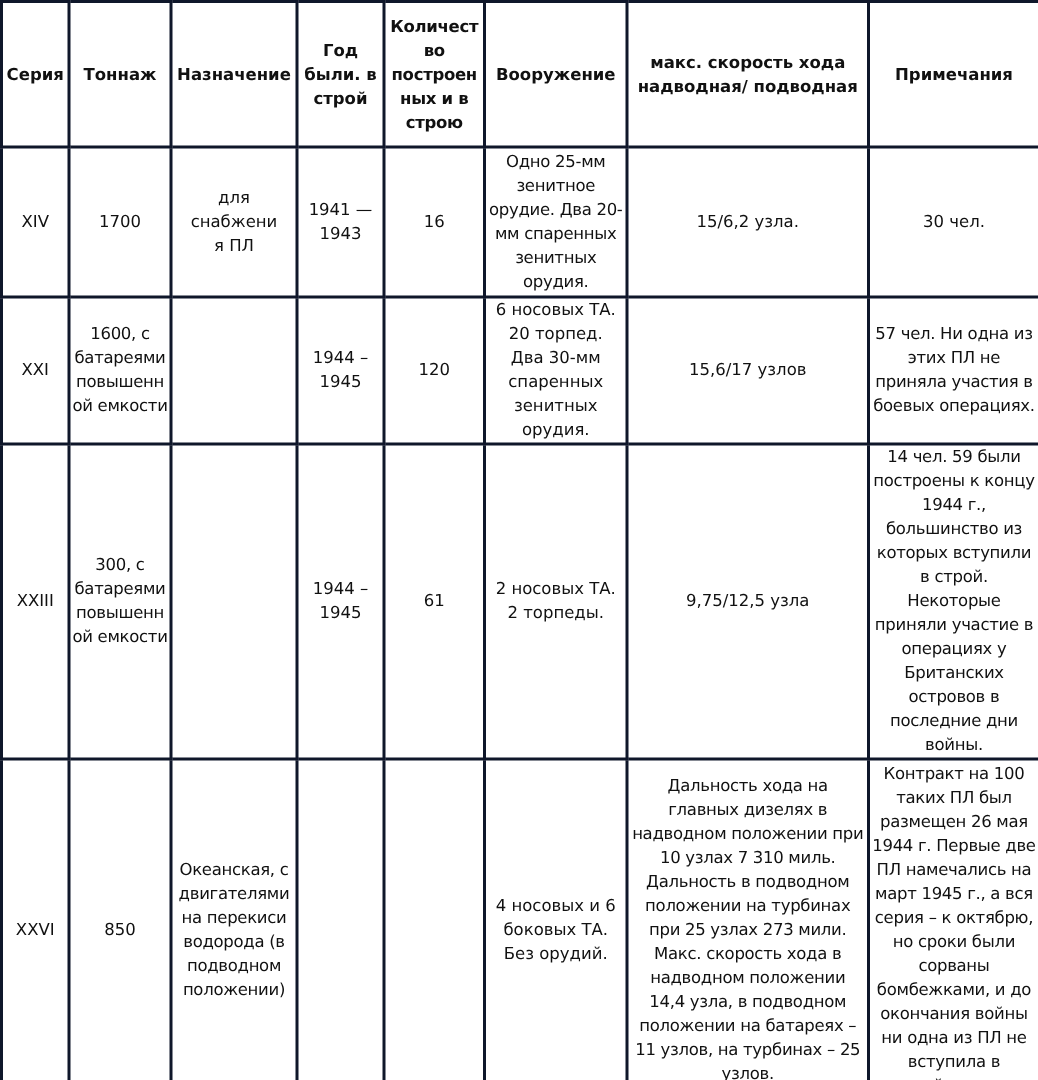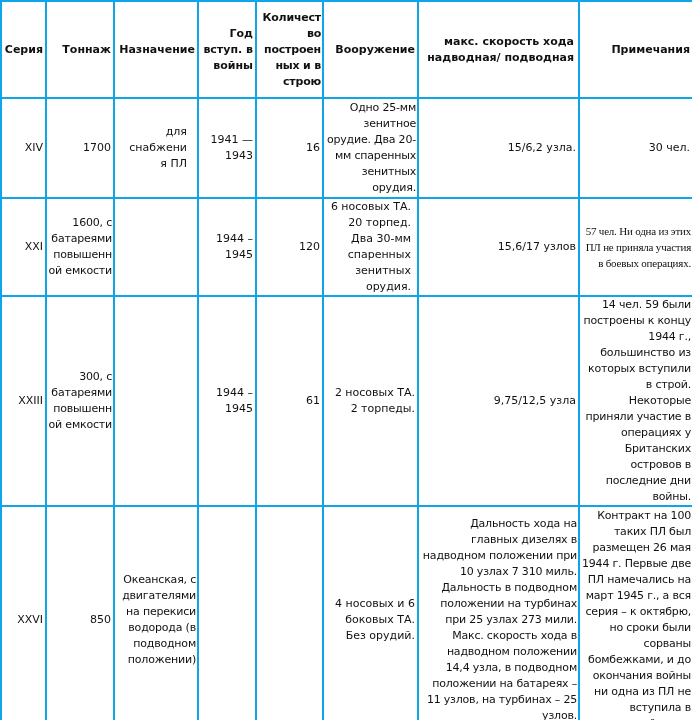--- a/index.html
+++ b/index.html
@@ -4,60 +4,60 @@
 <style>
   html, body { margin:0; padding:0; background:#ffffff; }
   body { width:692px; height:720px; overflow:hidden; font-family:"DejaVu Sans", "Liberation Sans", sans-serif; }
   table {
     border-collapse: collapse;
     table-layout: fixed;
     width: 692px;
     position:absolute; left:0; top:0;
   }
   td, th {
-    border: 2px solid #0ea5e9;
-    text-align: right;
+    border: 2px solid #0f172a;
+    text-align: center;
     vertical-align: middle;
     font-size: 11px;
     line-height: 16px;
     color:#111;
     padding: 0 2px;
     word-wrap: break-word;
     overflow-wrap: break-word;
     overflow:hidden;
   }
   th { font-weight: bold; font-size: 11px; line-height:16px; }
   tr.hdr { height: 97px; }
   tr.r1 { height: 100px; }
   tr.r2 { height: 97px; }
   tr.r3 { height: 197px; }
   tr.r4 { height: 227px; }
   .tight { padding:0 1px; letter-spacing:-0.2px; }
-  .note { white-space: pre-line; font-family: Liberation Serif, serif; }
+  .note { white-space: pre-line; }
 </style>
 </head>
 <body>
 
 <table>
   <colgroup>
     <col style="width:45px">
     <col style="width:68px">
     <col style="width:84px">
     <col style="width:58px">
     <col style="width:67px">
     <col style="width:95px">
     <col style="width:161px">
     <col style="width:114px">
   </colgroup>
   <tbody>
       <tr class="hdr">
     <th>Серия</th>
     <th style="padding-top:0">Тоннаж</th>
     <th>Назначение</th>
-    <th>Год вступ. в войны</th>
+    <th>Год были. в строй</th>
     <th class="tight">Количество построенных и в строю</th>
     <th>Вооружение</th>
     <th style="padding:0 4px">макс. скорость хода надводная/ подводная</th>
     <th>Примечания</th>
   </tr>
 
   <tr class="r1">
     <td>XIV</td>
     <td>1700</td>
     <td style="padding:13px 10px">для снабжения ПЛ</td>

